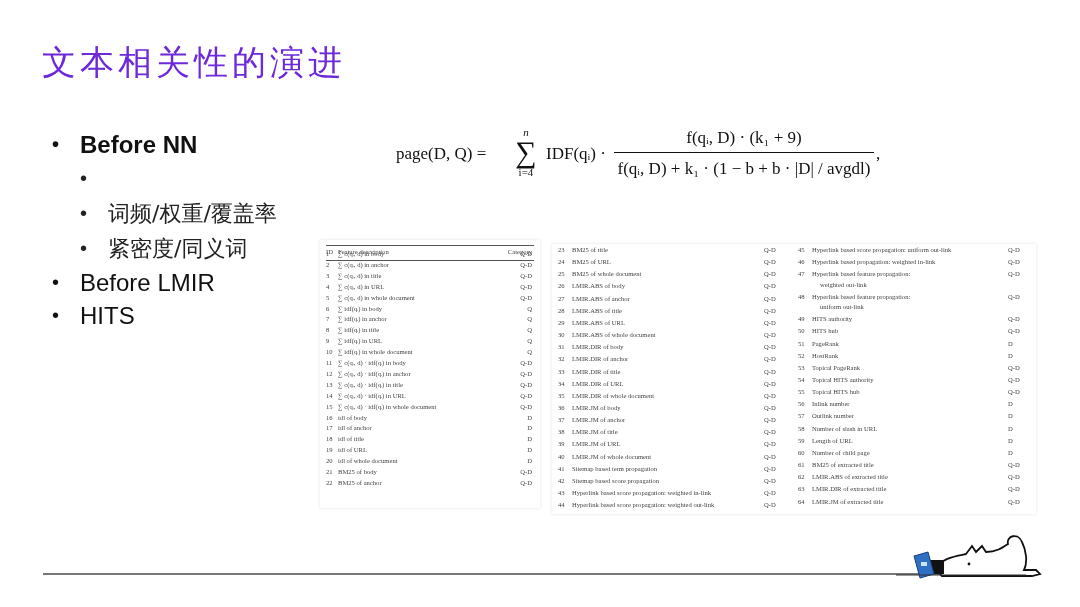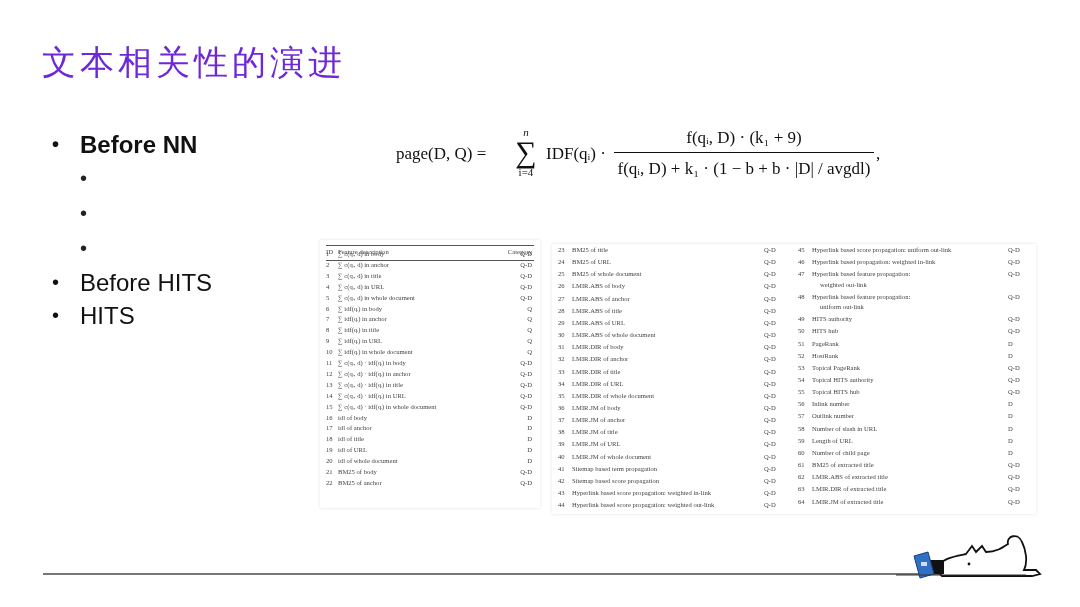--- a/index.html
+++ b/index.html
@@ -60,27 +60,29 @@
 <div class="bullets">
   <div class="b1 bold">
     <span class="dot">•</span>
     <span>Before NN</span>
   </div>
   <div class="b2">
     <span class="dot">•</span>
   </div>
   <div class="b2">
     <span class="dot">•</span>
+    <span class="cjk">词频/权重/覆盖率</span>
   </div>
   <div class="b2">
     <span class="dot">•</span>
+    <span class="cjk">紧密度/同义词</span>
   </div>
   <div class="b1">
     <span class="dot">•</span>
-    <span>Before HITS</span>
+    <span>Before LMIR</span>
   </div>
   <div class="b1">
     <span class="dot">•</span>
     <span>HITS</span>
   </div>
 </div>
 
 <div class="formula">
   <span class="lhs">page(D, Q) =</span>
   <span class="sum">

